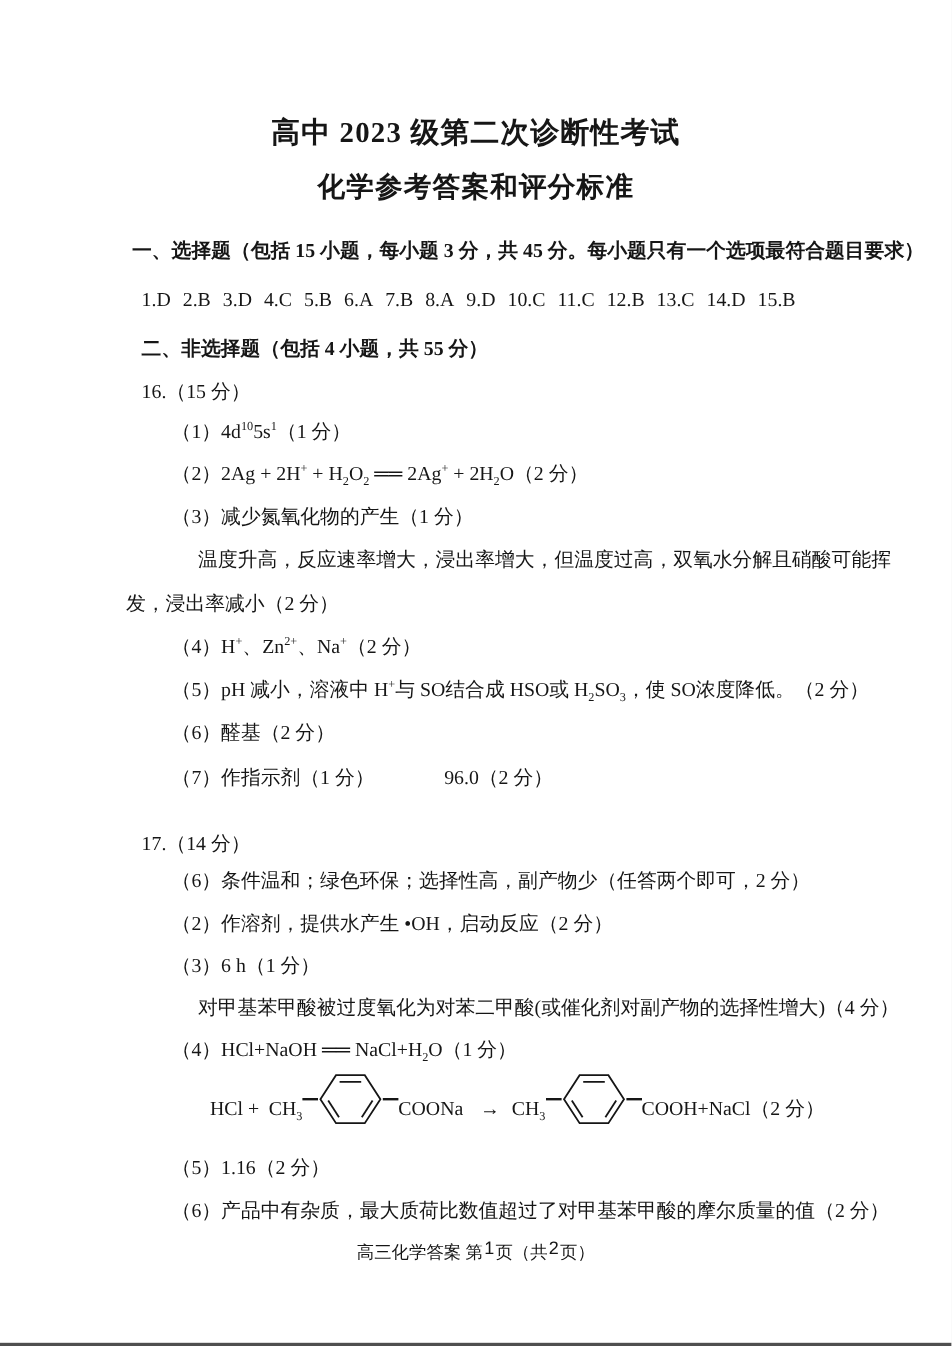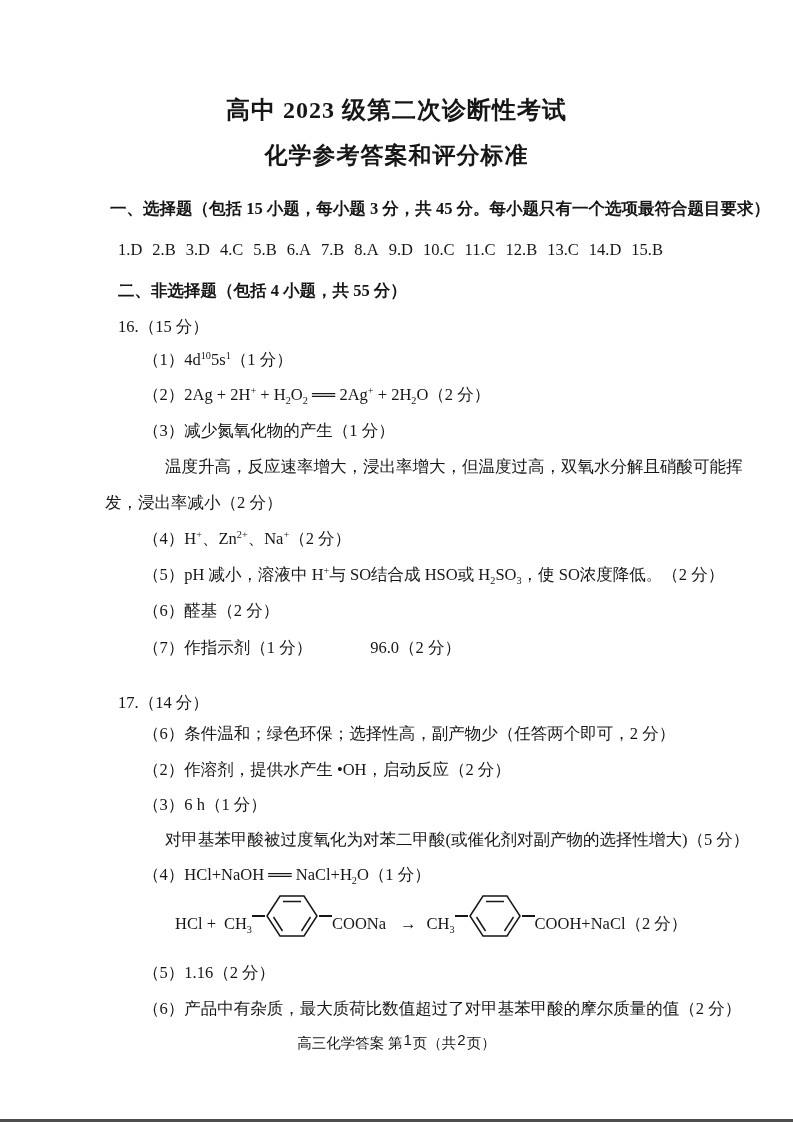--- a/index.html
+++ b/index.html
@@ -102,21 +102,21 @@
   <div class="abs body-line q16i5">（5）pH 减小，溶液中 H<sup>+</sup>与 SO结合成 HSO或 H<sub>2</sub>SO<sub>3</sub>，使 SO浓度降低。（2 分）</div>
   <div class="abs body-line q16i6">（6）醛基（2 分）</div>
   <div class="abs body-line q16i7">
     <span>（7）作指示剂（1 分）</span><span class="gap-part">96.0（2 分）</span>
   </div>
 
   <div class="abs body-line q17h">17.（14 分）</div>
   <div class="abs body-line q17i1">（6）条件温和；绿色环保；选择性高，副产物少（任答两个即可，2 分）</div>
   <div class="abs body-line q17i2">（2）作溶剂，提供水产生 •OH，启动反应（2 分）</div>
   <div class="abs body-line q17i3">（3）6 h（1 分）</div>
-  <div class="abs body-line q17p1">对甲基苯甲酸被过度氧化为对苯二甲酸(或催化剂对副产物的选择性增大)（5 分）</div>
+  <div class="abs body-line q17p1">对甲基苯甲酸被过度氧化为对苯二甲酸(或催化剂对副产物的选择性增大)（4 分）</div>
   <div class="abs body-line q17i4">（4）HCl+NaOH ══ NaCl+H<sub>2</sub>O（1 分）</div>
 
   <div class="abs equation">
     <span class="txt">HCl +</span>
     <span class="txt" style="margin-left:8px;">CH<sub>3</sub></span>
     <span class="bond"></span>
     <svg class="ring" width="54" height="46" viewBox="0 0 54 46">
       <polygon points="2,23 15,3 39,3 52,23 39,43 15,43" fill="none" stroke="#161616" stroke-width="1.5"></polygon>
       <line x1="18" y1="8.5" x2="36" y2="8.5" stroke="#161616" stroke-width="1.5"></line>
       <line x1="45.5" y1="24" x2="36.5" y2="38" stroke="#161616" stroke-width="1.5"></line>

